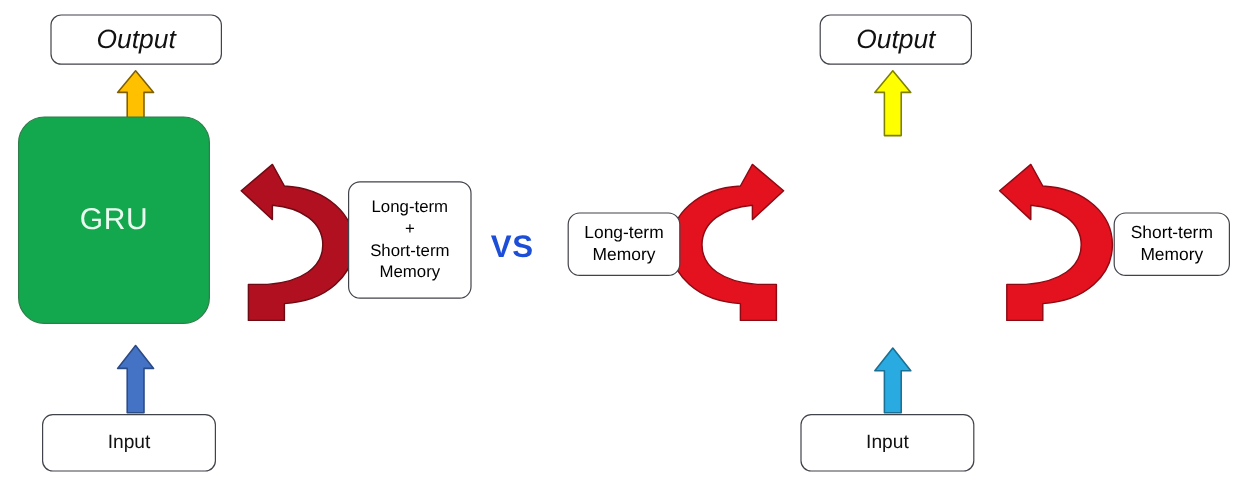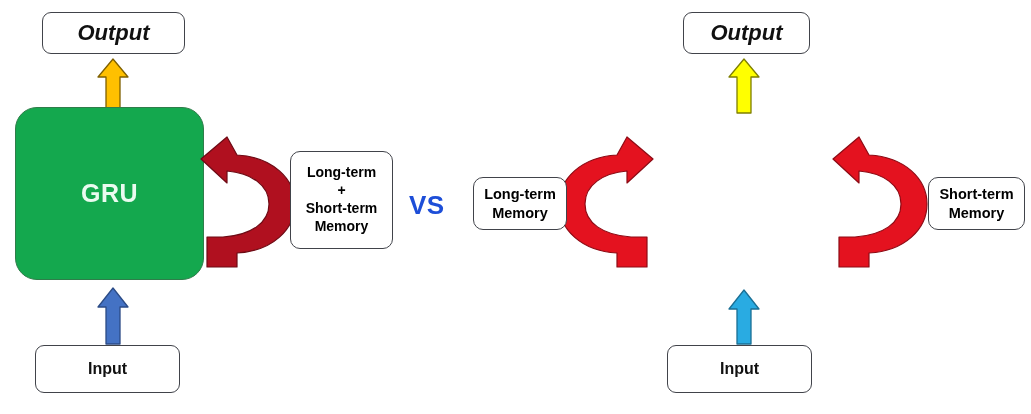--- a/index.html
+++ b/index.html
@@ -17,21 +17,20 @@
     width: 1031px;
     height: 414px;
     background: #ffffff;
   }
   .node {
     position: absolute;
     box-sizing: border-box;
     display: flex;
     align-items: center;
     justify-content: center;
-    font-weight: bold;
   }
   
   .labelbox {
     background: #ffffff;
     border: 1.2px solid #41434a;
     border-radius: 9px;
     color: #111111;
     line-height: 1.18;
   }
   .labelbox.small { border-radius: 10px; }
@@ -74,21 +73,21 @@
 <div id="canvas">
 
   <div class="node labelbox" style="left:42px; top:12px; width:143px; height:42px;">
     <span class="io-text italic">Output</span>
   </div>
 
   <svg class="arrow" style="left:95px; top:57px;" width="36" height="58" viewBox="0 0 36 58">
     <polygon points="18,2 33,20 25,20 25,56 11,56 11,20 3,20" fill="#ffc000" stroke="#7f6000" stroke-width="1.3" stroke-linejoin="round"></polygon>
   </svg>
 
-  <div class="node cell cell-gru" style="left:15px; top:107px; width:189px; height:173px;">
+  <div class="node cell cell-gru" style="left:15px; top:97px; width:160px; height:173px;">
     <span>GRU</span>
   </div>
 
   <svg class="arrow" style="left:199px; top:137px;" width="102" height="134" viewBox="0 0 102 134">
     <path d="M 38 18
              C 74 20, 96 42, 96 67
              C 96 92, 74 114, 38 116
              L 38 130
              L 8 130
              L 8 100

